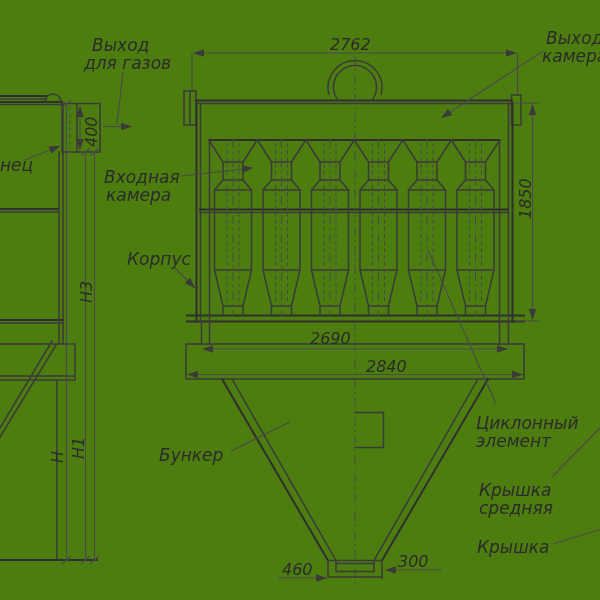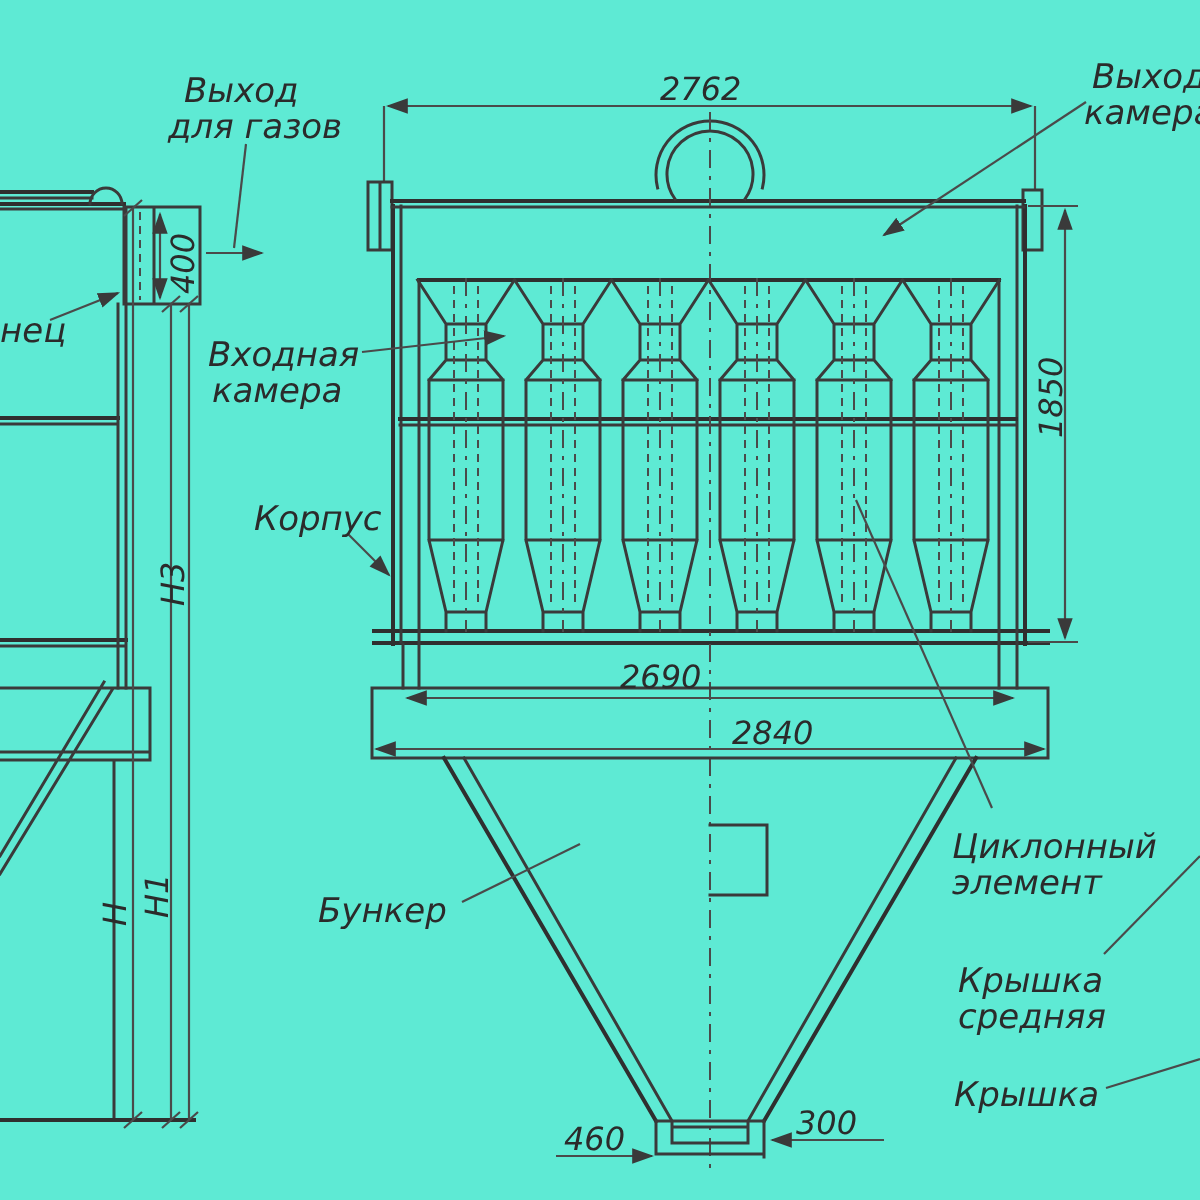--- a/index.html
+++ b/index.html
@@ -1,16 +1,16 @@
 <!DOCTYPE html>
 <html><head>
 <meta charset="utf-8">
 <style>
   html,body{margin:0;padding:0;background:#fff;}
-  .stage{position:relative;width:600px;height:600px;background:#5eead4;overflow:hidden;
+  .stage{position:relative;width:600px;height:600px;background:#4d7c0f;overflow:hidden;
          font-family:"DejaVu Sans",sans-serif;}
   svg{display:block;}
   svg path, svg line, svg rect, svg circle{vector-effect:non-scaling-stroke;}
   .ln  {stroke:#3a3a3a;stroke-width:1.5;fill:none;stroke-linecap:square;}
   .lnt {stroke:#2f2f2f;stroke-width:2;fill:none;stroke-linecap:square;}
   .thin{stroke:#4a4a4a;stroke-width:1.1;fill:none;}
   .dash{stroke:#4a4a4a;stroke-width:1;fill:none;stroke-dasharray:9 4 2 4;}
   .dash2{stroke:#4a4a4a;stroke-width:1;fill:none;stroke-dasharray:4 3;}
   .lbl{font-style:italic;font-size:17px;fill:#2b2b2b;}
   .dim{font-style:italic;font-size:16px;fill:#2b2b2b;}

